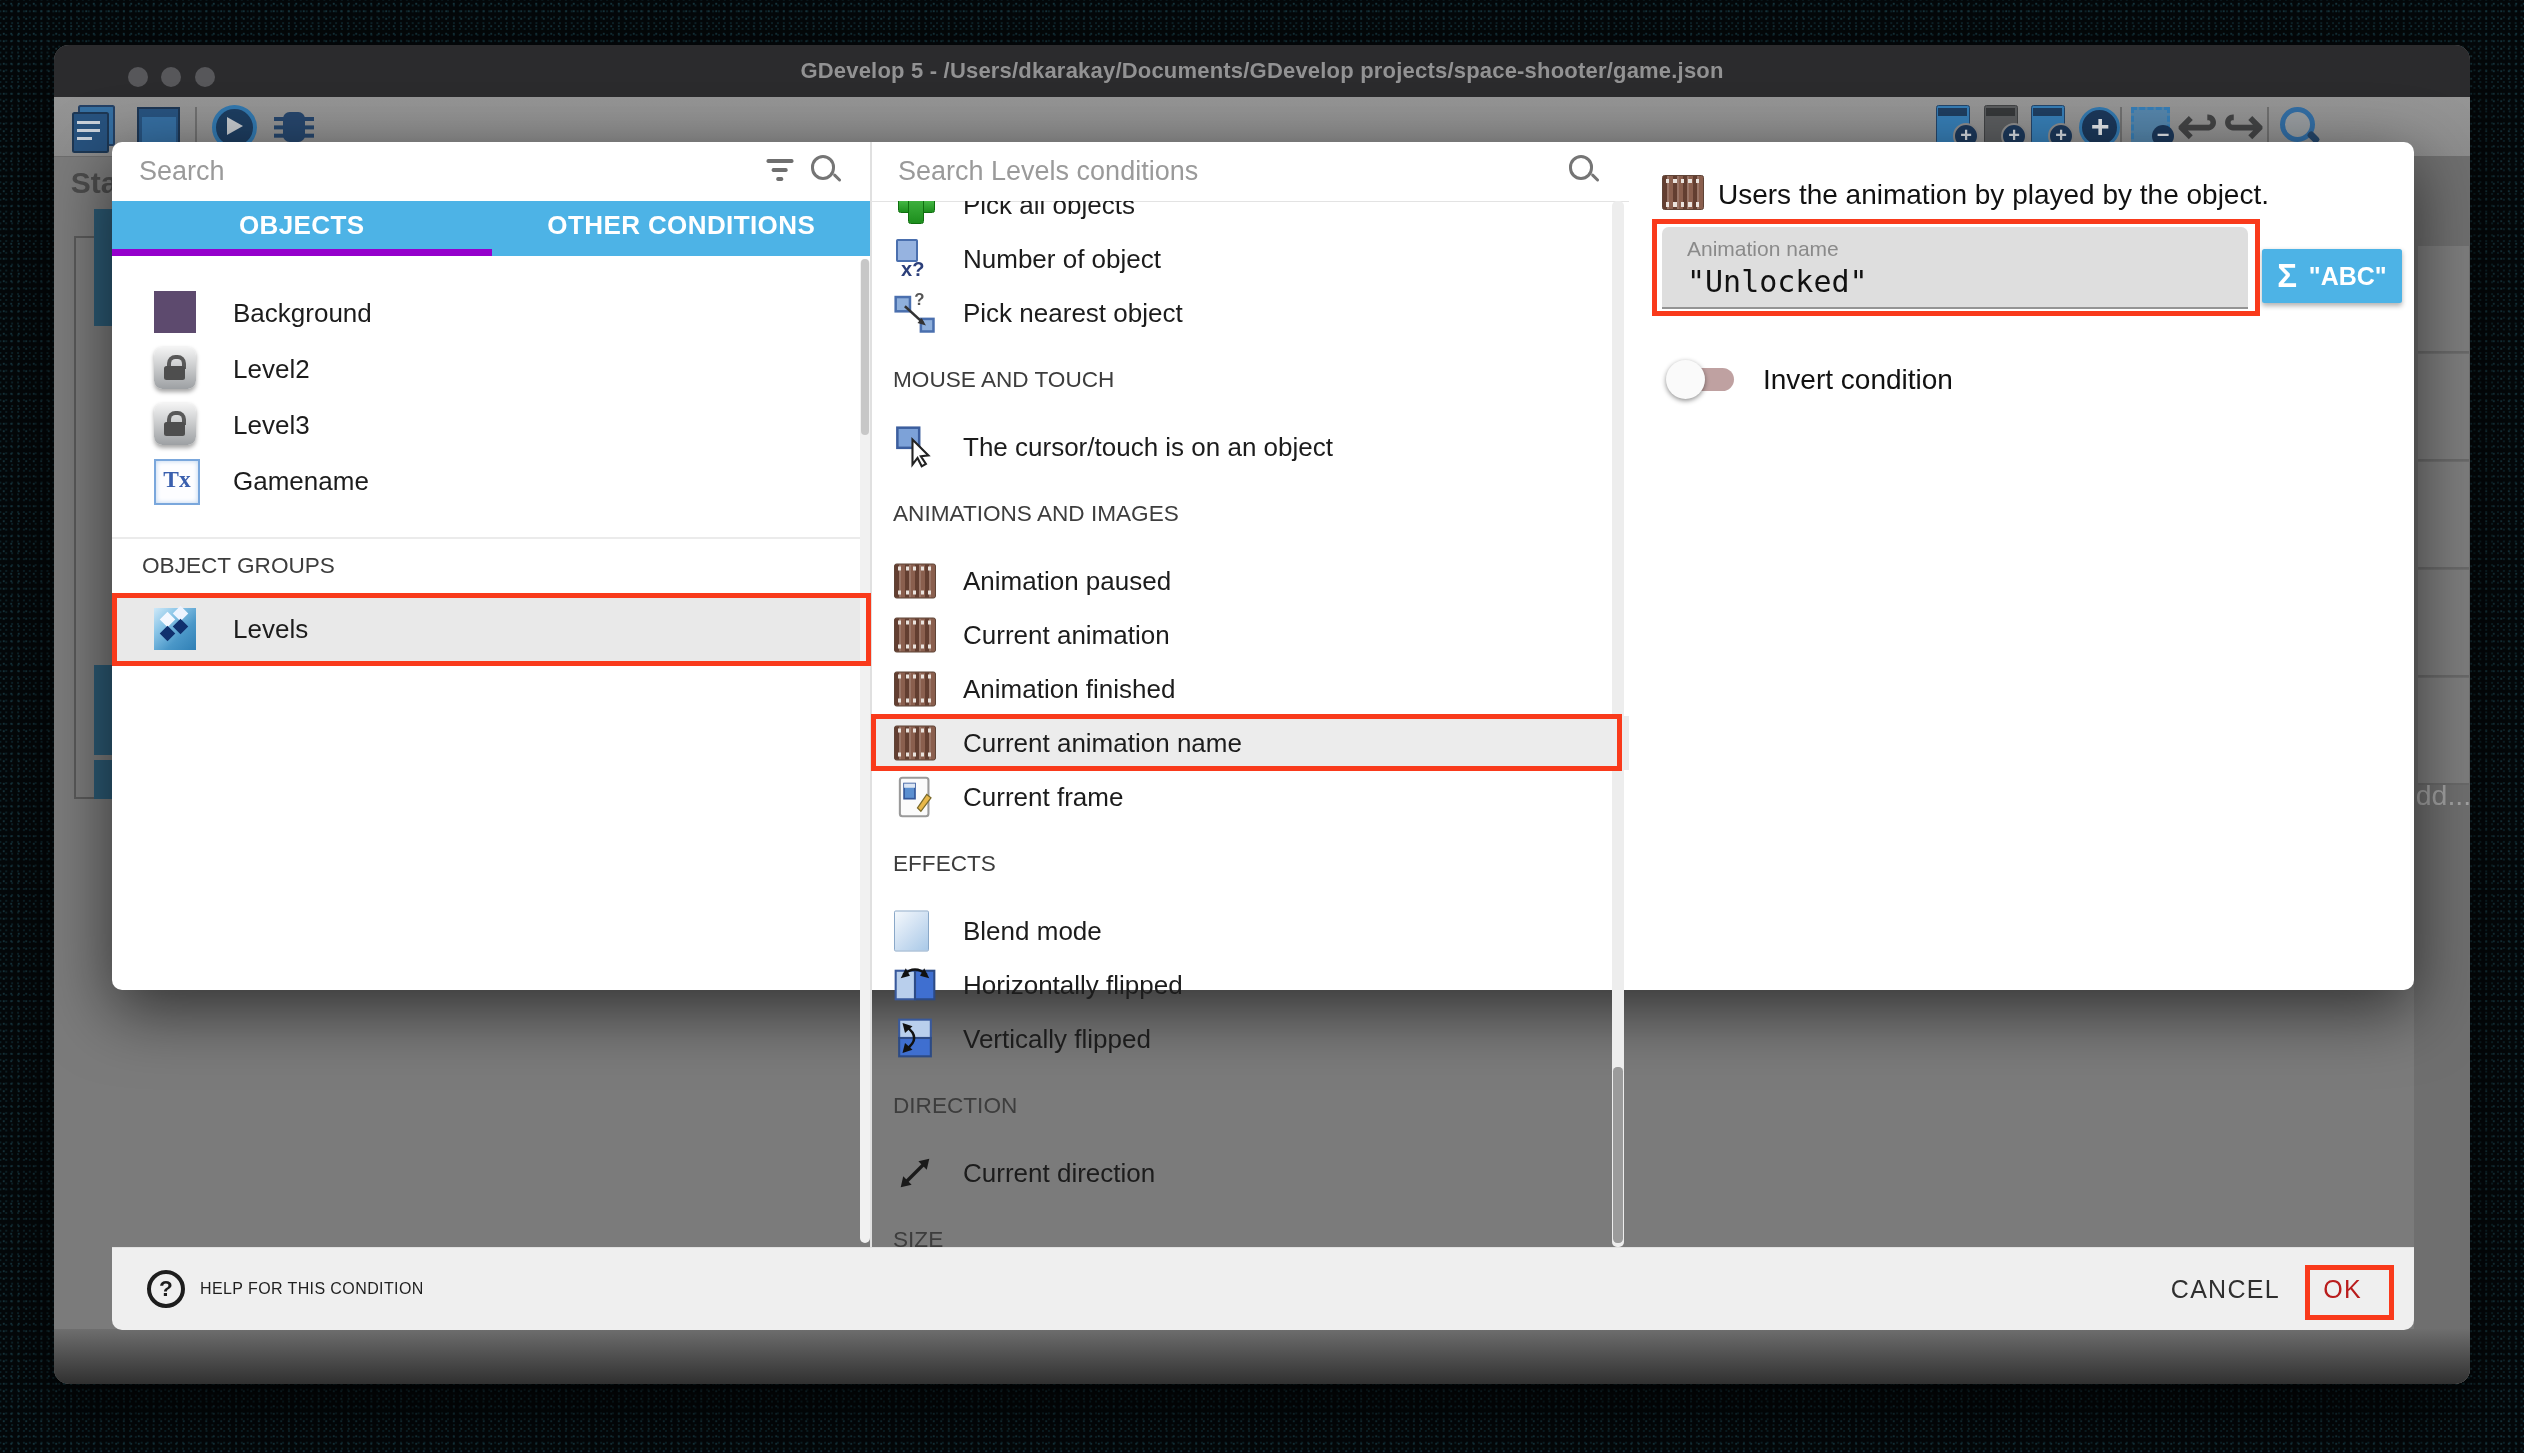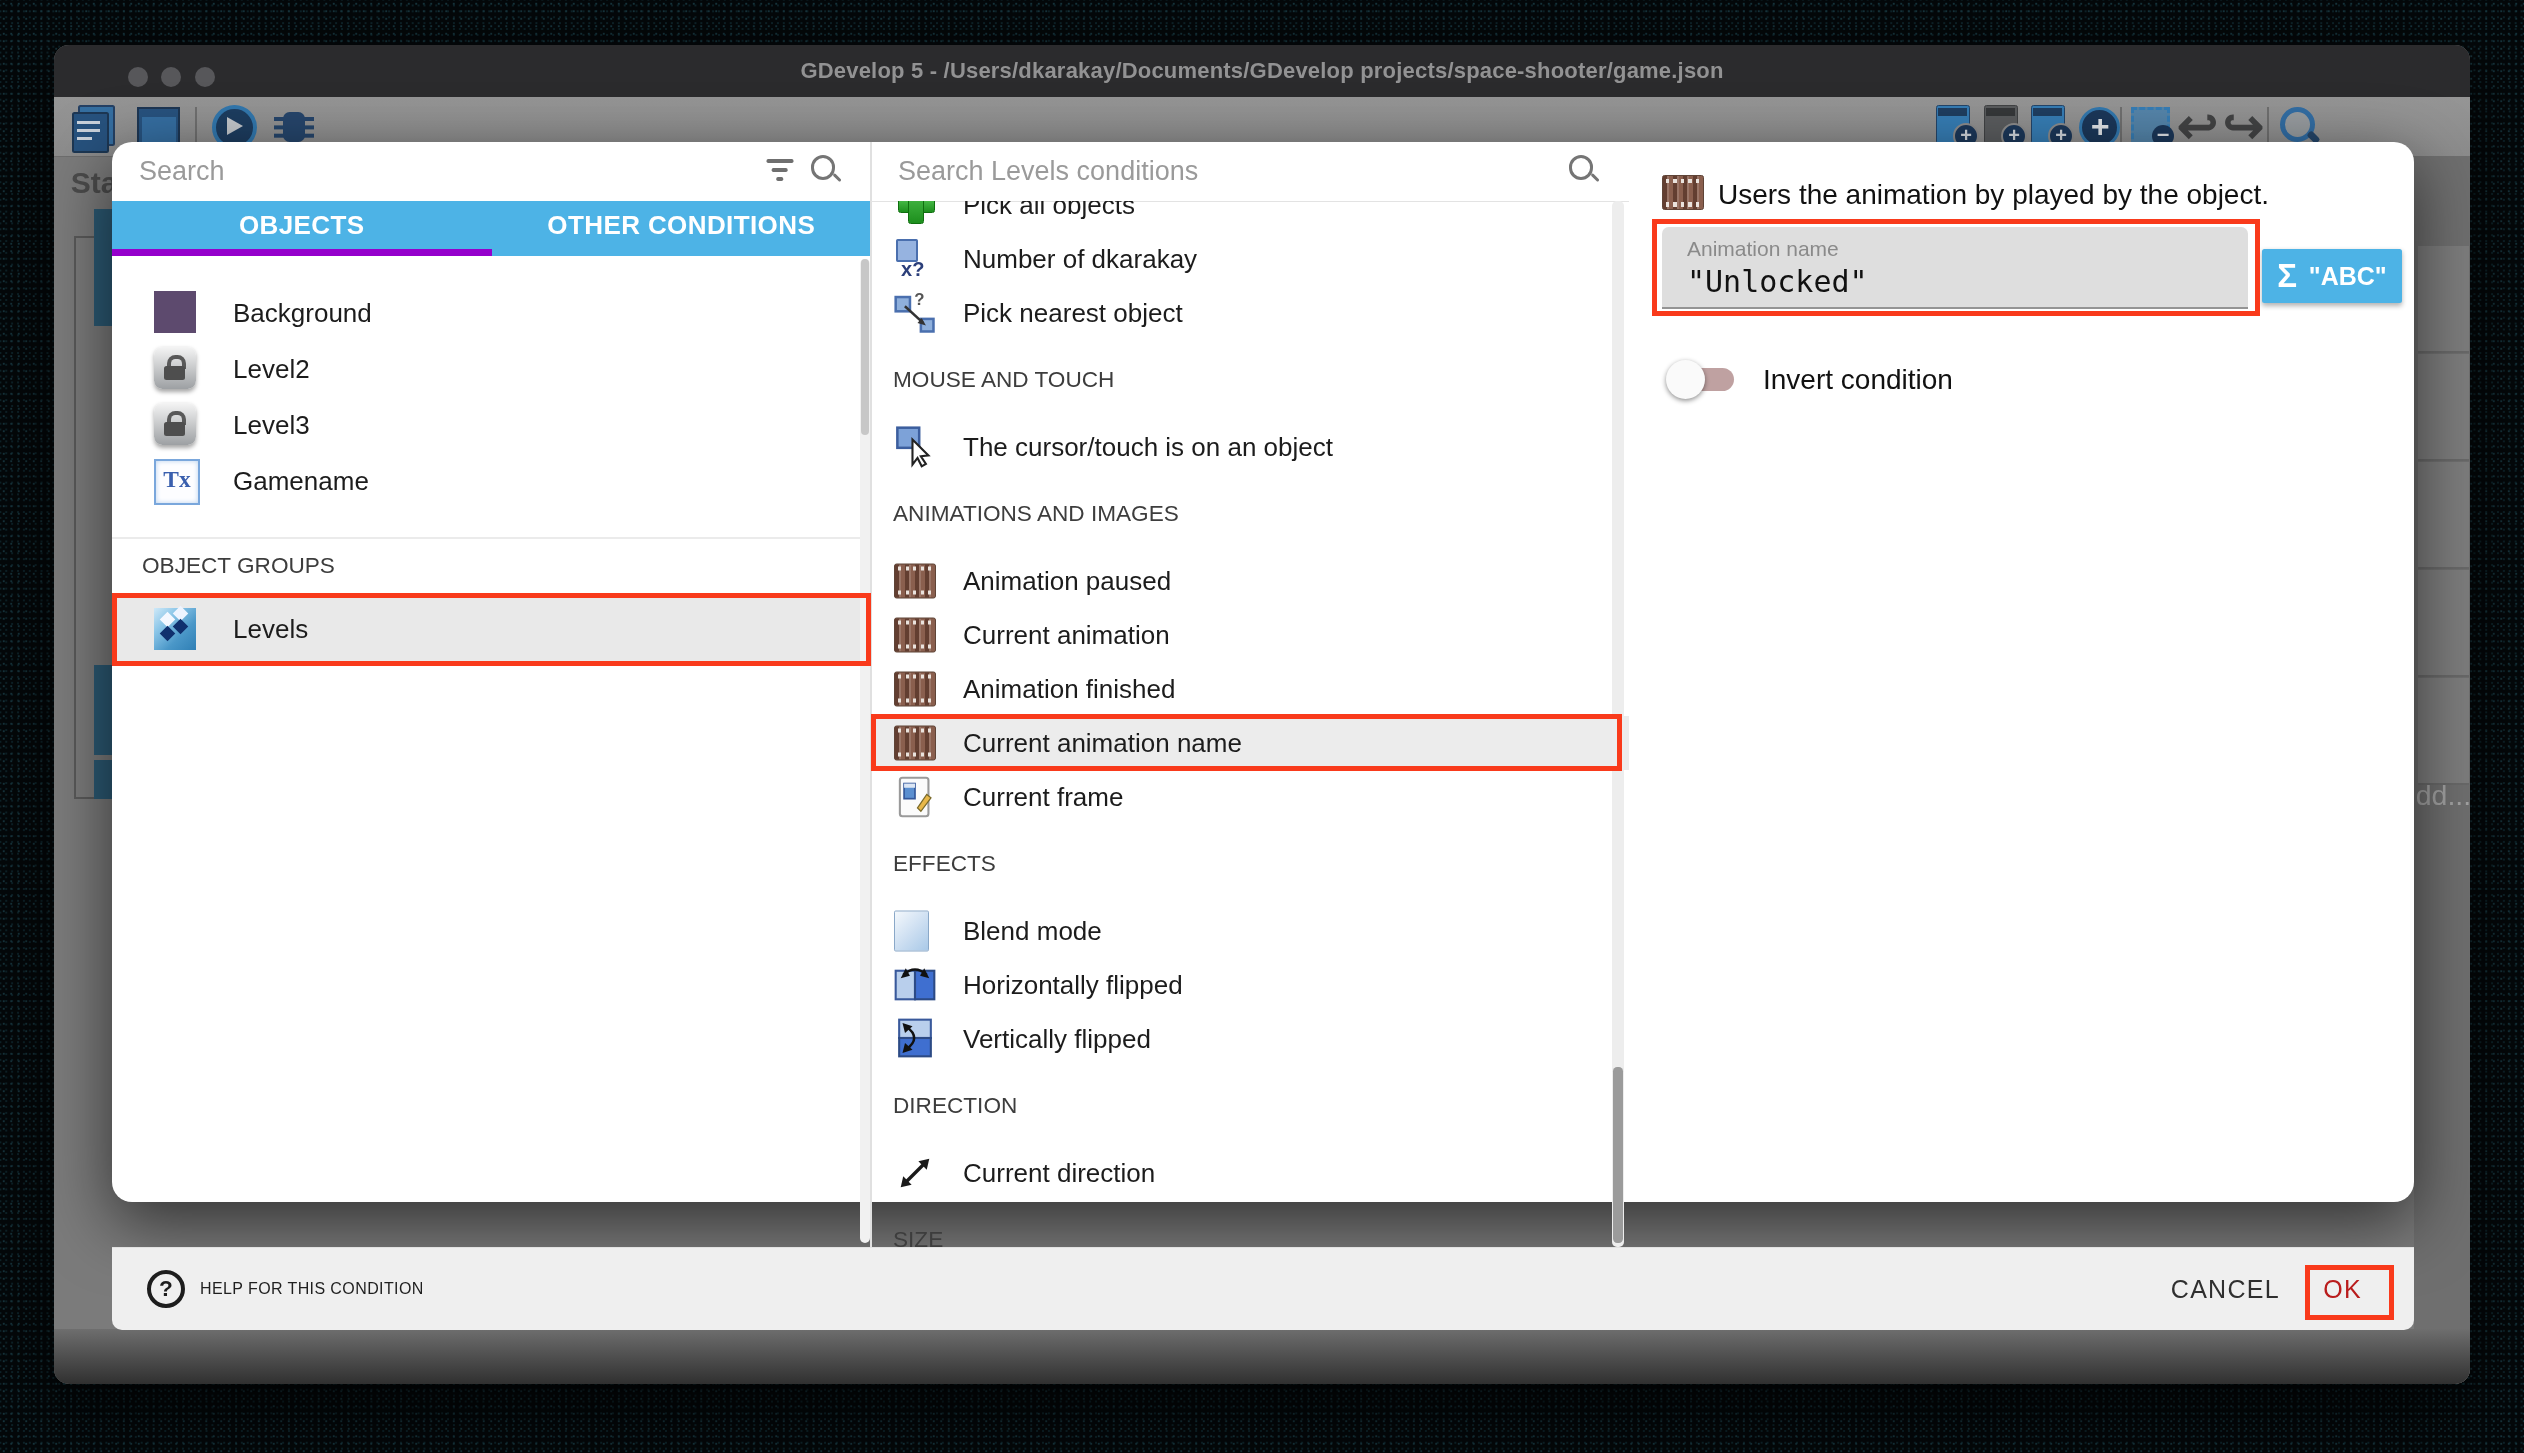--- a/index.html
+++ b/index.html
@@ -45,21 +45,21 @@
   .tb-mag b{position:absolute;left:30px;top:30px;width:13.4px;height:6.7px;background:#1b3f66;transform:rotate(45deg);border-radius:2.5px;}
   
   #bg-left-text{position:absolute;left:16.7px;top:121px;font-size:30px;color:#4c4c4c;font-weight:bold;}
   .guide{position:absolute;background:#5a5a5a;}
   .evblock{position:absolute;left:40px;width:17.6px;background:#2c5a74;}
   #bg-right{position:absolute;left:2360px;top:111px;width:56px;bottom:0;background:#6f6f6f;}
   .rblock{position:absolute;left:4.2px;width:51px;height:105px;background:#7d7d7d;border-bottom:2.5px solid #696969;}
   #bg-right-text{position:absolute;left:1.7px;top:623px;color:#a3a3a3;font-size:28.5px;}
   #bg-bottom{position:absolute;left:0;right:0;top:1284px;height:55px;background:linear-gradient(#6e6e6e,#303030);}
   
-  #dialog{position:absolute;left:58px;top:97px;width:2302px;height:1060px;background:#fff;border-radius:20px;
+  #dialog{position:absolute;left:58px;top:97px;width:2302px;height:848px;background:#fff;border-radius:10px;
     box-shadow:0 20px 67px rgba(0,0,0,.6);}
   .vdiv{position:absolute;top:0;width:1.7px;height:1105px;background:#e0e0e0;}
   
   #col-left{position:absolute;left:0;top:0;width:759px;height:1105px;}
   .searchrow{position:absolute;left:0;top:0;right:0;height:59px;border-bottom:1.7px solid #e3e3e3;}
   .searchrow input{position:absolute;left:25px;top:6.7px;width:70%;height:44px;border:none;outline:none;font-size:27px;color:#333;font-family:"Liberation Sans",sans-serif;background:transparent;}
   .searchrow input::placeholder{color:#9a9a9a;}
   .filter-icon{position:absolute;right:77px;top:16.7px;width:28.5px;height:25px;}
   .filter-icon i{position:absolute;left:50%;transform:translateX(-50%);height:4.2px;background:#6f6f6f;border-radius:1.7px;}
   .filter-icon i:nth-child(1){top:0;width:27px;}.filter-icon i:nth-child(2){top:9.2px;width:16.7px;}.filter-icon i:nth-child(3){top:18.4px;width:7.5px;}
@@ -268,21 +268,21 @@
         <span class="mag-icon">
             <i></i>
             <b></b>
           </span>
       </div>
       <div id="cond-list"><div class="cond-row first">
             <span class="icn i-pick-all"></span>
             <span class="lbl">Pick all objects</span>
           </div><div class="cond-row">
             <span class="icn i-number-objects"></span>
-            <span class="lbl">Number of dkarakay</span>
+            <span class="lbl">Number of object</span>
           </div><div class="cond-row">
             <span class="icn i-pick-nearest">
               <svg width="42" height="42" viewBox="0 0 50 50">
                 <rect x="2" y="6" width="17" height="17" fill="#8fb0dc" stroke="#4a6fae" stroke-width="3"></rect>
                 <rect x="32" y="32" width="15" height="15" fill="#8fb0dc" stroke="#4a6fae" stroke-width="3"></rect>
                 <line x1="13" y1="17" x2="35" y2="37" stroke="#333" stroke-width="3"></line>
                 <polygon points="38,40 28,37 33,31" fill="#333"></polygon>
                 <text x="24" y="16" font-size="20" fill="#555" font-weight="bold">?</text>
               </svg>
             </span>

